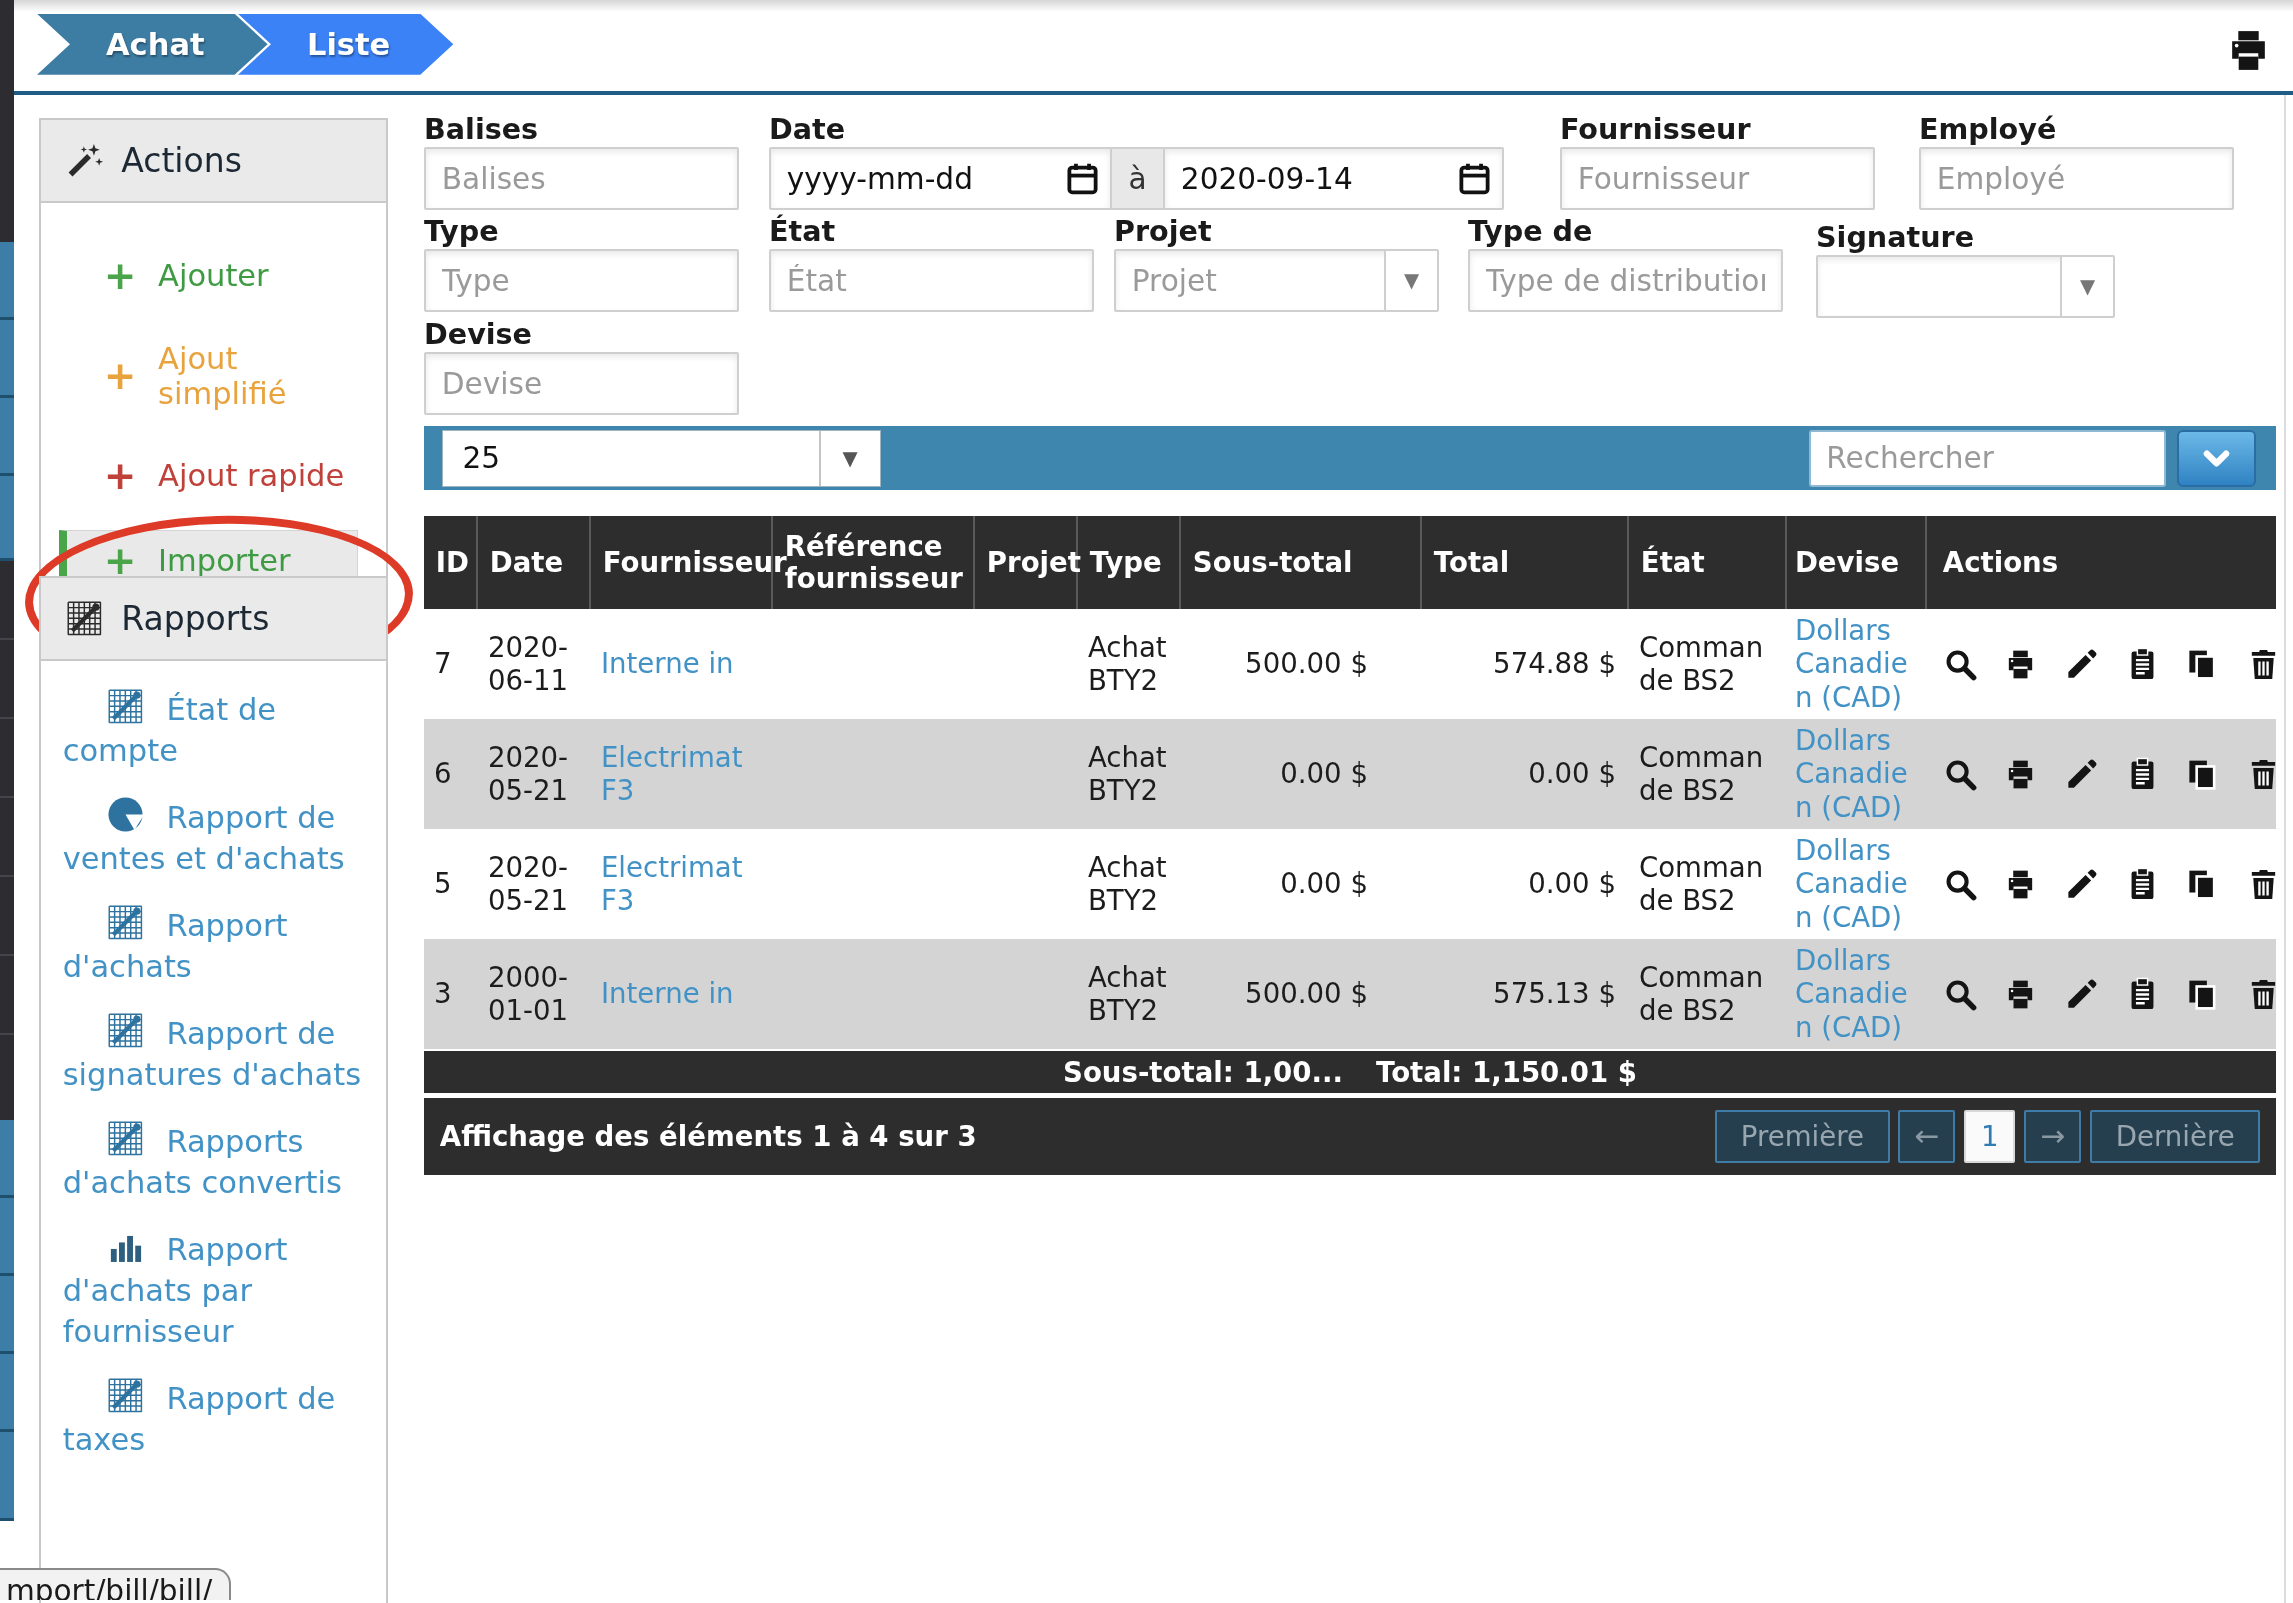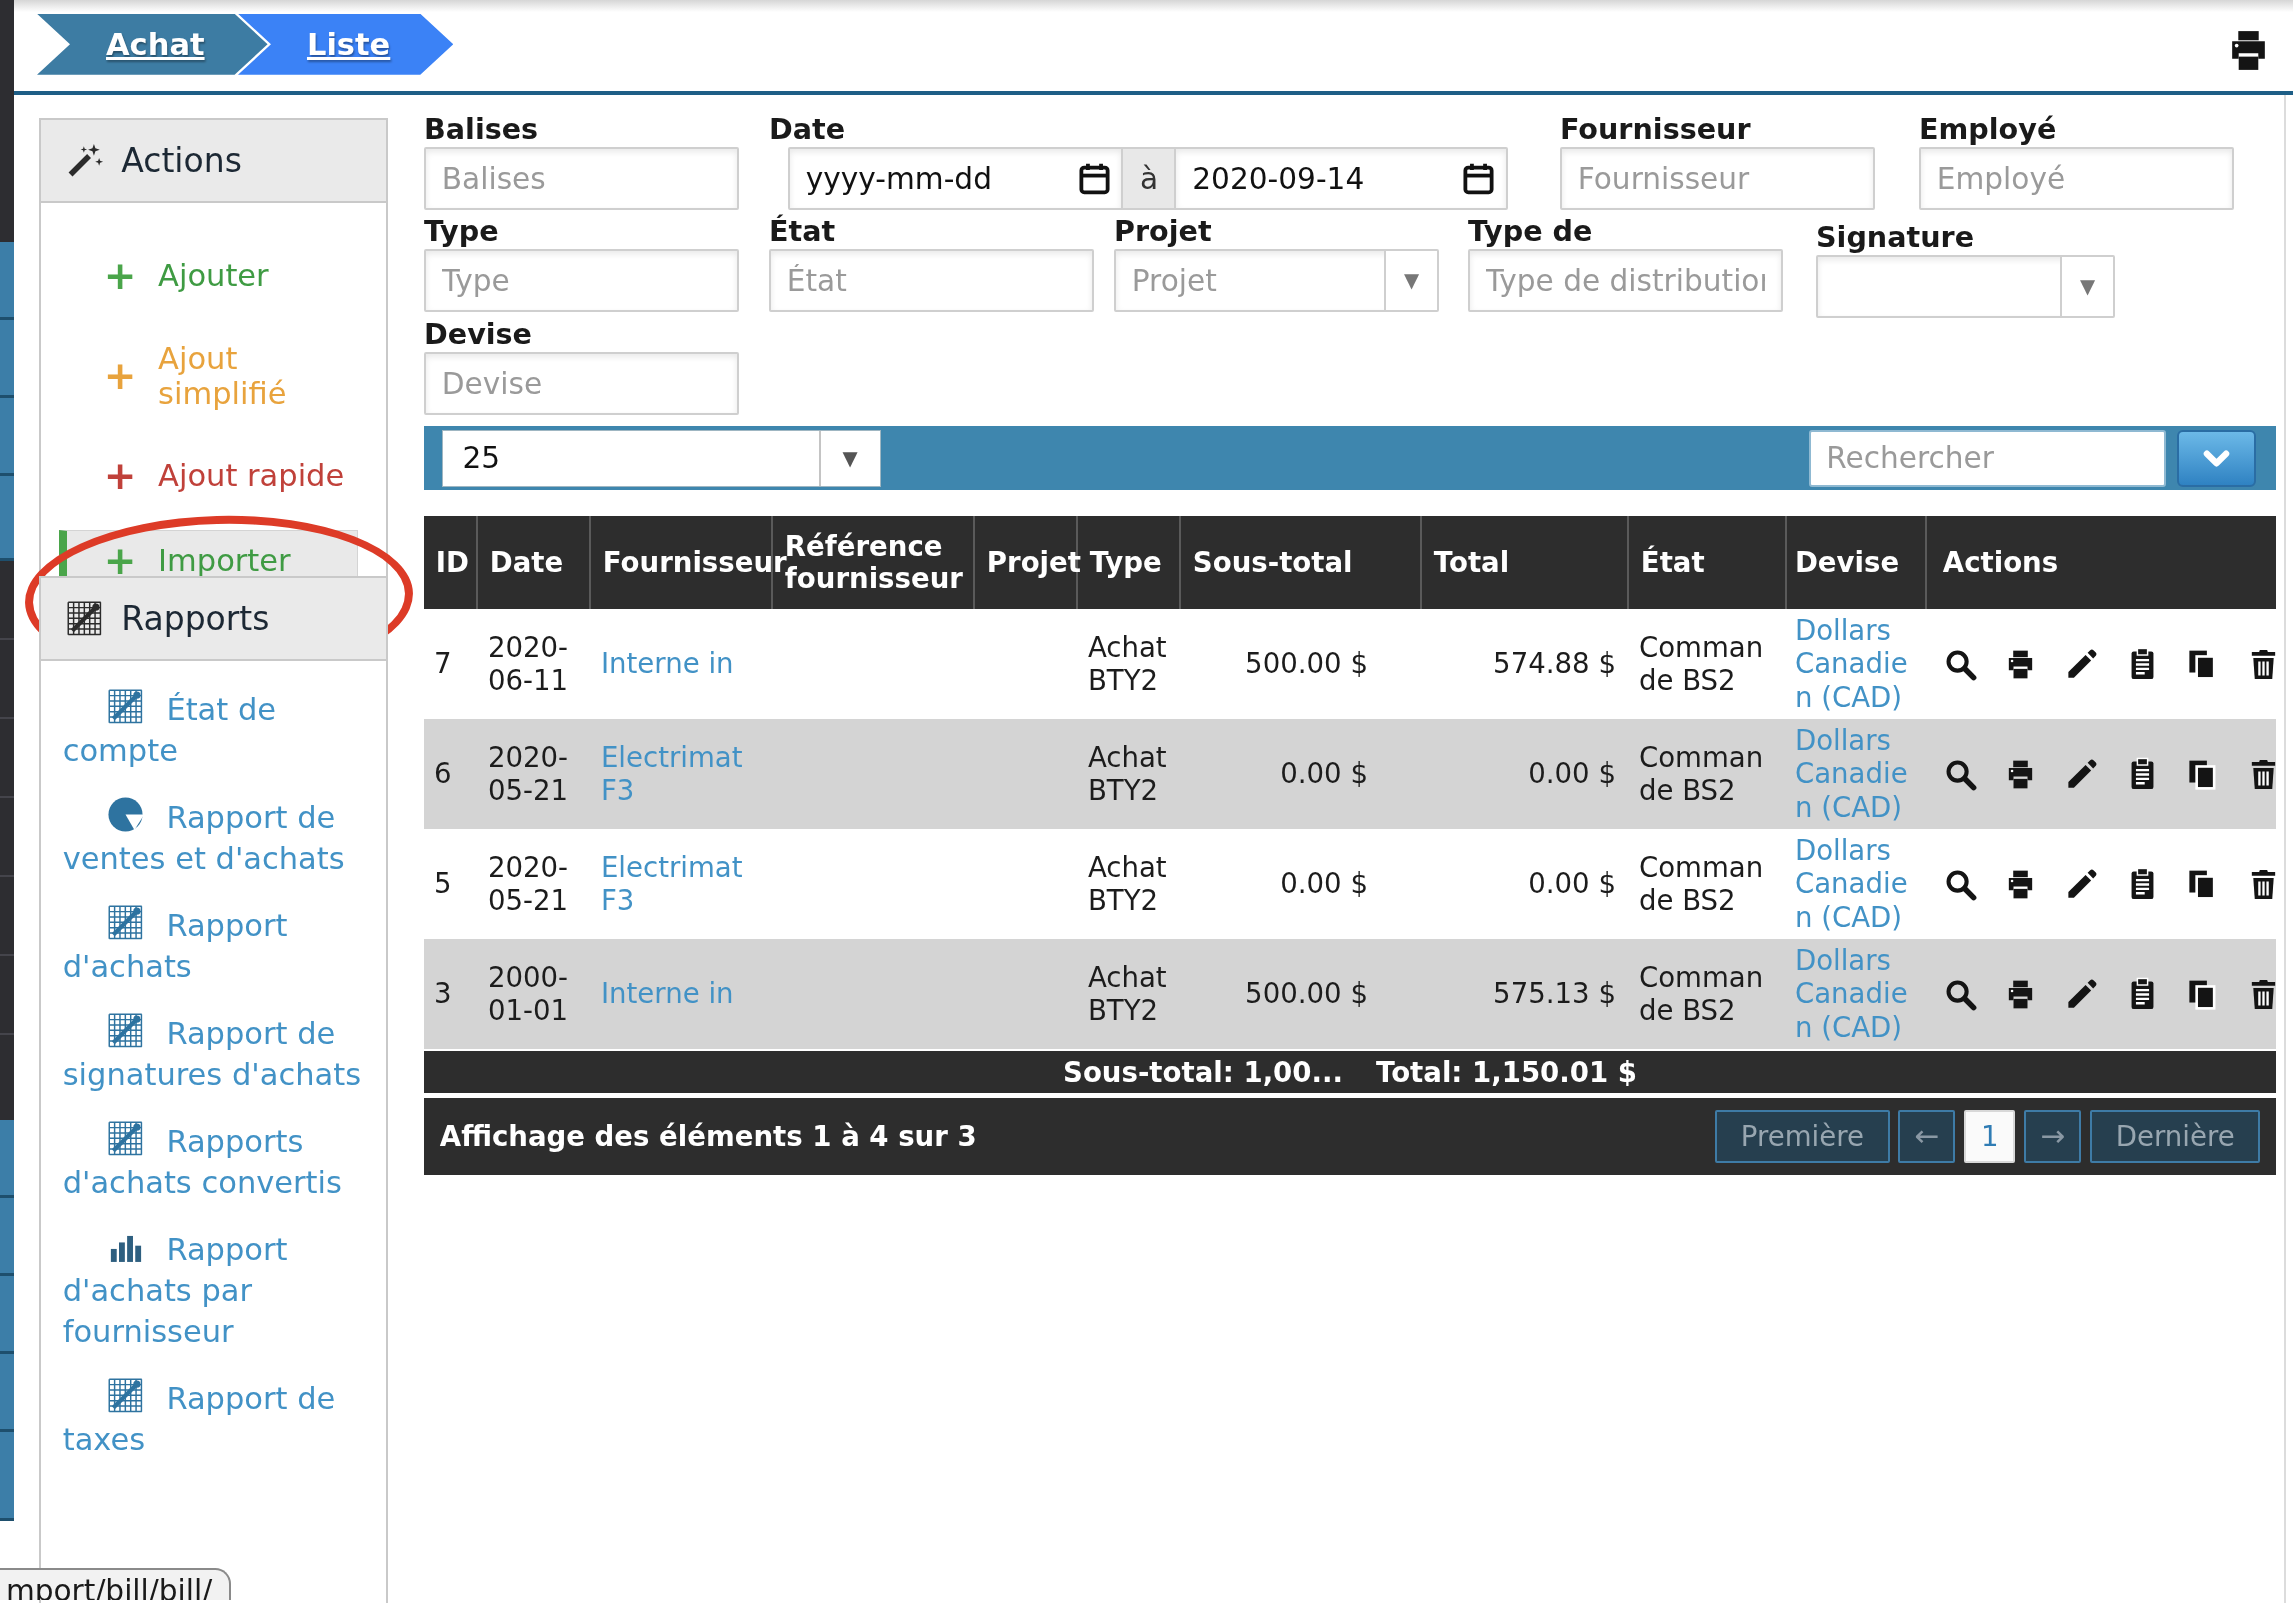--- a/index.html
+++ b/index.html
@@ -14,21 +14,21 @@
 
   
   .top-shade{position:absolute; left:13.8px; top:0; right:0; height:11.8px;
     background:linear-gradient(#d6d6d6,#ffffff); z-index:2;}
   .blue-line{position:absolute; left:13.8px; top:91px; width:2279px; height:3.9px; background:#1e5e86; z-index:2;}
 
   .breadcrumb{position:absolute; left:37px; top:13.8px; display:flex; z-index:3;}
   .crumb{height:61px; display:flex; align-items:center; justify-content:center;
     color:#fff; font-weight:bold; font-size:30.5px; text-shadow:1px 2px 2px rgba(0,0,0,.35);
     clip-path:polygon(0 0, calc(100% - 33px) 0, 100% 50%, calc(100% - 33px) 100%, 0 100%, 33px 50%);
-    padding:0 63px 0 69px;text-decoration:underline;}
+    padding:0 63px 0 69px;}
   .crumb-1{background:#3d7ca3; z-index:2; filter:drop-shadow(3.9px 0 0 #fff);}
   .crumb-2{background:#3b82f6; margin-left:-29.6px; z-index:1;}
 
   .print-btn{position:absolute; left:2224px; top:25.6px; width:53px; height:53px; z-index:3; cursor:pointer;}
   .print-btn svg{width:49px; height:49px; color:#141414;}
 
   
   .panel{position:absolute; left:39px; width:345px; background:#fff; border:2px solid #c9c9c9; z-index:2;}
   .panel-head{background:#eaeaea; border-bottom:2px solid #c9c9c9; height:81px;
     display:flex; align-items:center; gap:17.7px; padding:0 23.6px; font-size:33px; color:#1c2834;}
@@ -53,21 +53,21 @@
   .rap-ico svg{width:39px; height:39px;}
 
   
   .filters{position:absolute; left:424px; top:114px; width:1858px; height:313px; z-index:2;}
   .fld{position:absolute;}
   .fld-label{font-size:28.6px; font-weight:bold; color:#1a1a1a; height:33px; line-height:31.5px;}
   .tinput{box-sizing:border-box; height:63px; width:100%; border:2px solid #cfcfcf; border-radius:2px;
     background:#fff; box-shadow:inset 0 3px 6.9px rgba(0,0,0,.09); font-family:"DejaVu Sans",sans-serif;
     font-size:29.6px; color:#111; padding:0 15.8px; outline:none;}
   .tinput::placeholder{color:#9a9a9a;}
-  .dgroup{display:flex; align-items:center;margin-left:19px;}
+  .dgroup{display:flex; align-items:center;}
   .dwrap{position:relative;}
   .dwrap .tinput{padding-right:59px;}
   .cal-ico{position:absolute; right:11.8px; top:13.8px; width:35px; height:35px; color:#111; pointer-events:none;}
   .a-box{box-sizing:border-box; height:63px; width:55px; margin-left:-2px; background:#e8e8e8;
     border:2px solid #cfcfcf; display:flex; align-items:center; justify-content:center;
     font-size:29.6px; color:#333; flex:0 0 auto;}
   .dto{margin-left:-2px;}
   .selbox{box-sizing:border-box; height:63px; border:2px solid #cfcfcf; border-radius:2px; background:#fff;
     box-shadow:inset 0 3px 6.9px rgba(0,0,0,.09); display:flex; align-items:center; cursor:pointer;}
   .selbox .sel-txt{flex:1; font-size:29.6px; padding:0 15.8px; color:#9a9a9a; white-space:nowrap; overflow:hidden;}

